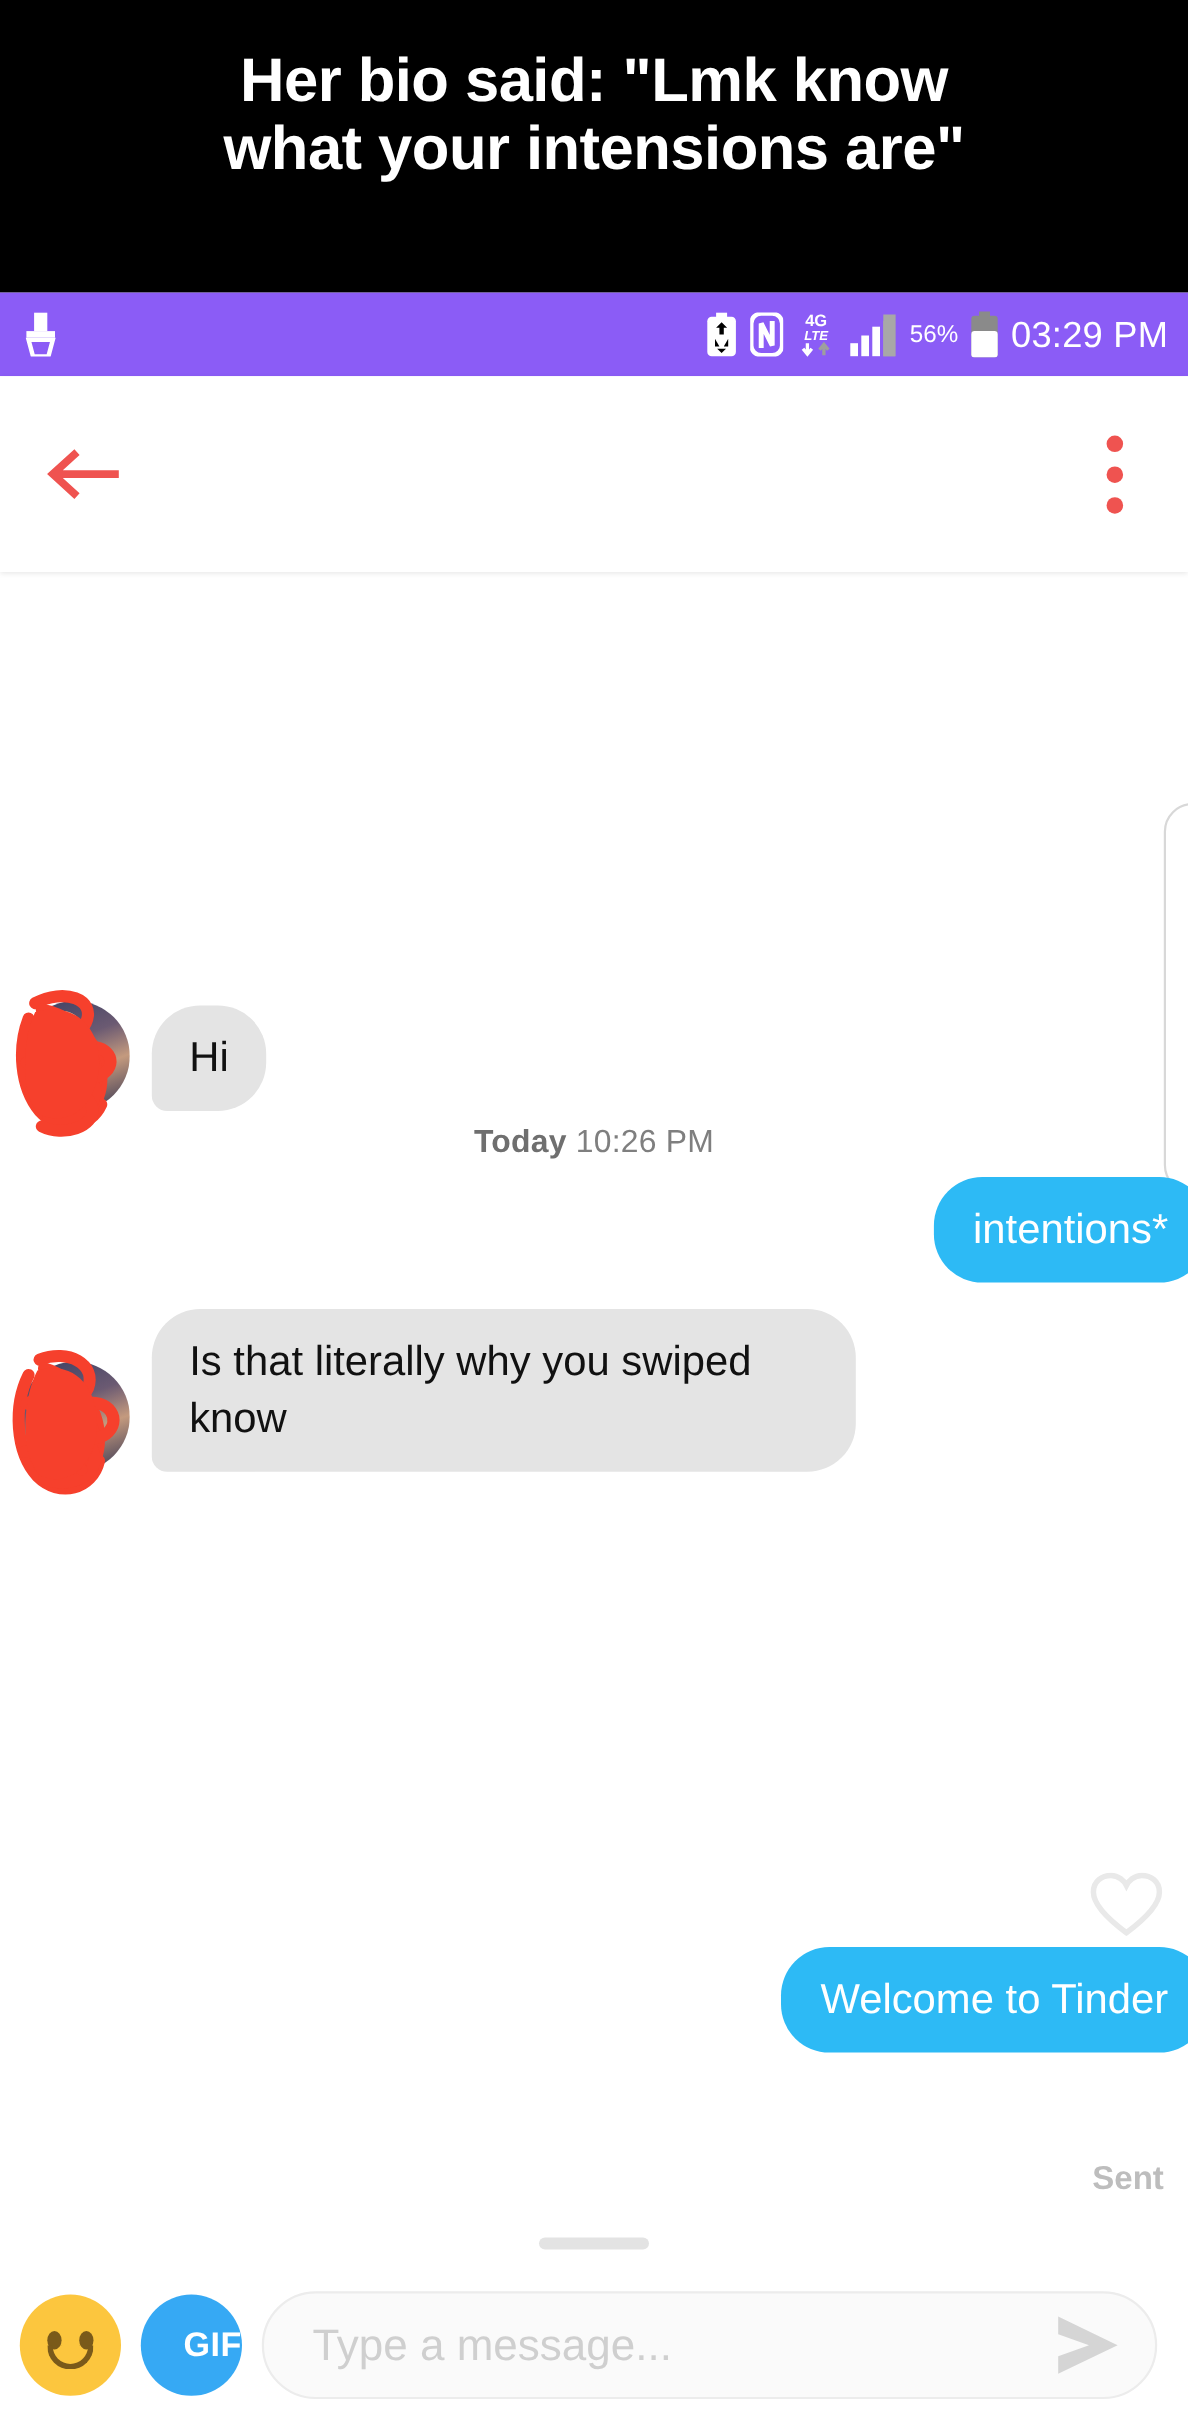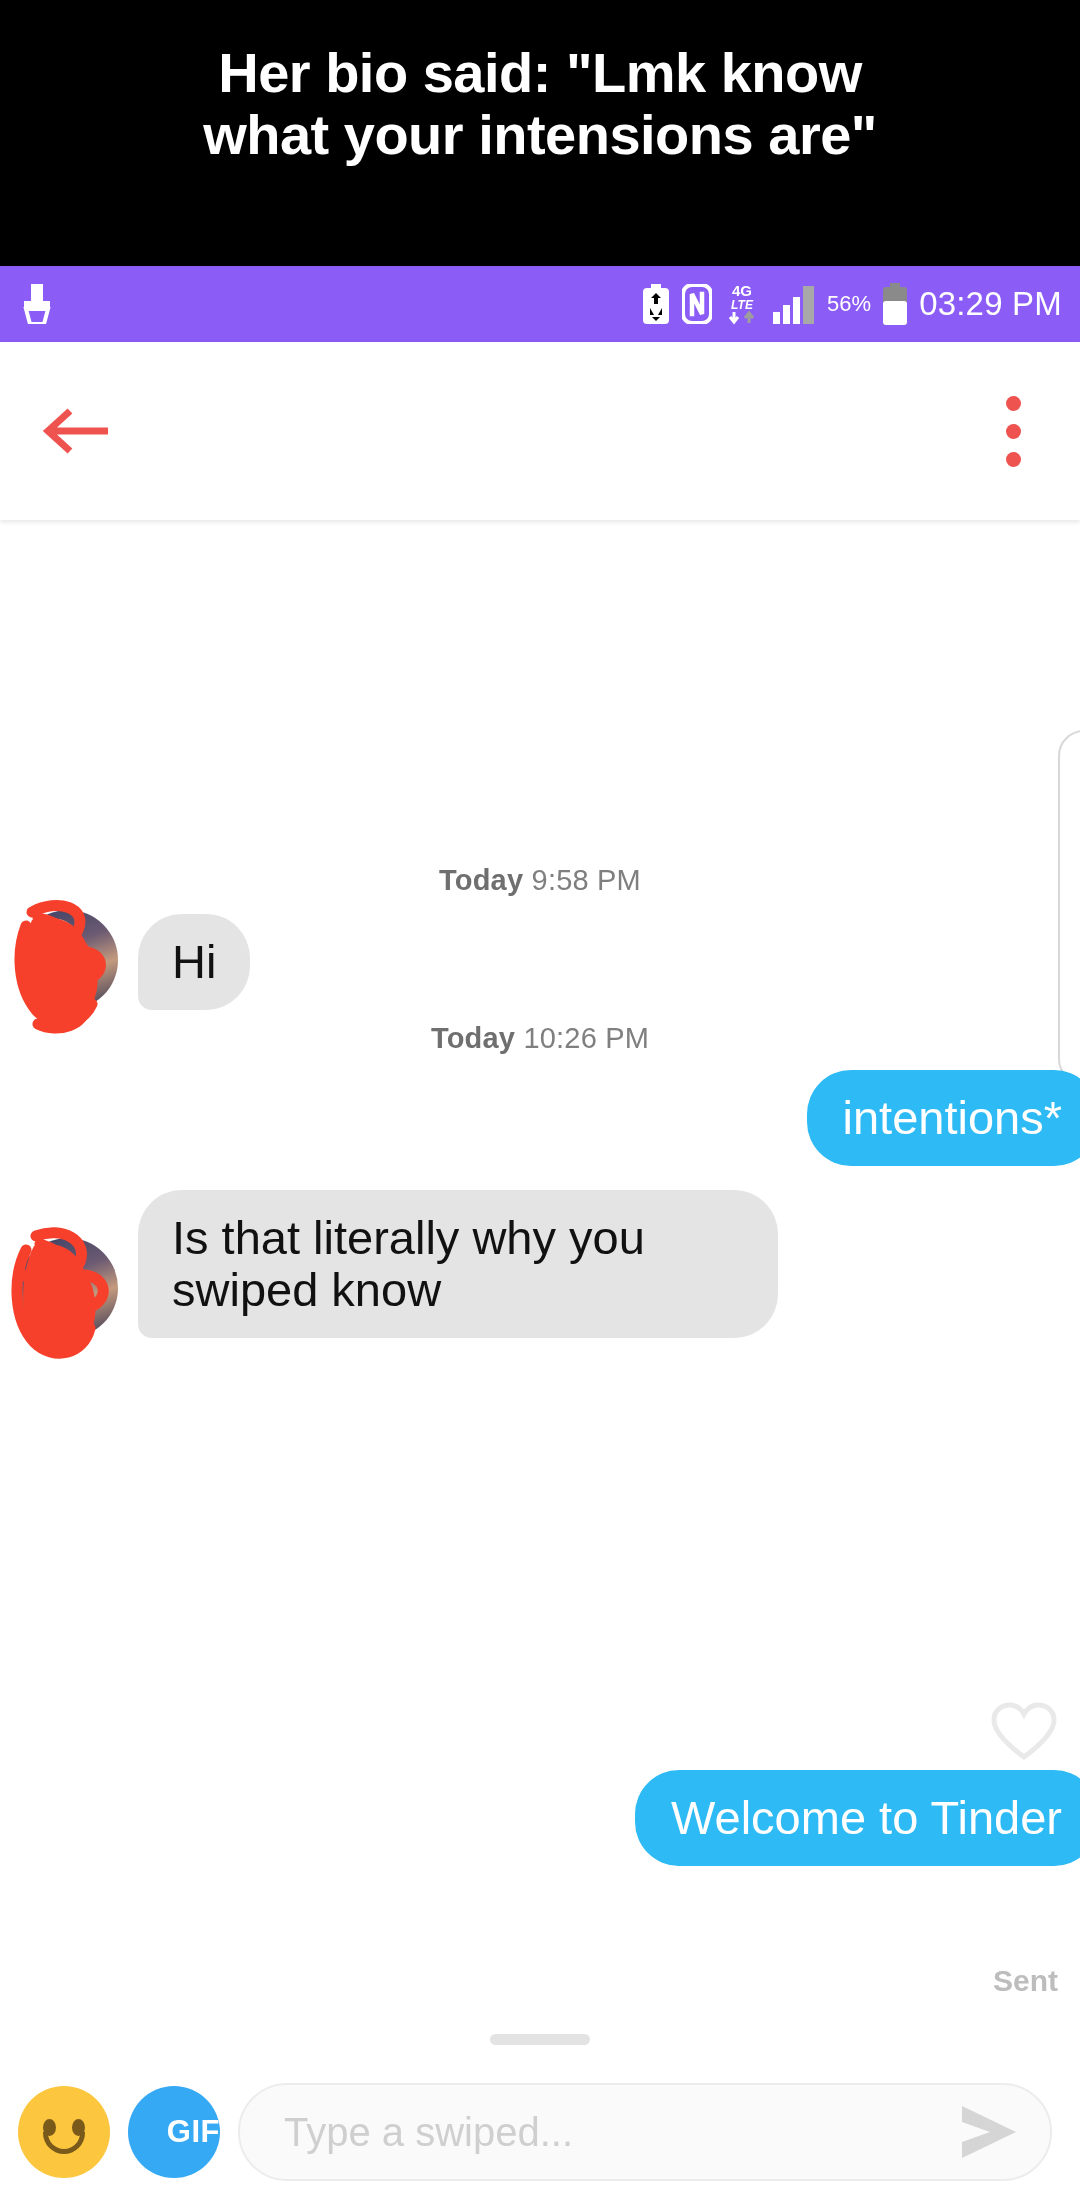--- a/index.html
+++ b/index.html
@@ -114,21 +114,21 @@
     border-radius:50%;
     background:
       radial-gradient(circle at 38% 30%, #e8c9a8 0 22%, transparent 23%),
       linear-gradient(160deg,#3a3f63 0%, #6b5a72 38%, #c49a7e 62%, #2e3050 100%);
   }
   .avatar-scribble{ position:absolute; left:-22px; top:-18px; width:150px; height:150px; }
 
   .bubble{
     max-width:640px;
     border-radius:44px;
-    font-size:47px;
+    font-size:38px;
     line-height:52px;
     font-family:"Liberation Sans", sans-serif;
     word-wrap:break-word;
   }
   .bubble.them{
     background:#e4e4e4; color:#111111;
     padding:22px 34px;
     border-bottom-left-radius:14px;
     margin-left:20px;
   }
@@ -298,24 +298,20 @@
     </g>
     <g fill="#f6402c" opacity="0.93">
       <path d="M40 34 C90 22, 170 30, 200 46 C206 66, 200 90, 176 100 C120 112, 58 106, 38 88 C30 68, 32 46, 40 34 Z"></path>
     </g>
   </svg>
 
   <div class="chat">
 
     <div class="ghost-card"></div>
 
-    <div class="daystamp" style="top:344px;">
-      <b>Today</b>
-      <span>9:58 PM</span>
-    </div>
 
     <div class="row" style="left:18px; top:390px;">
       <div class="avatar-wrap">
         <div class="avatar-img"></div>
         <svg class="avatar-scribble" viewBox="0 0 150 150">
           <g fill="none" stroke="#f6402c" stroke-width="11" stroke-linecap="round" stroke-linejoin="round">
             <path d="M36 20 C62 6, 92 16, 82 38 C72 58, 40 46, 46 28"></path>
             <path d="M30 34 C20 60, 22 96, 40 118 C58 138, 86 134, 96 112"></path>
             <path d="M42 26 C66 30, 94 52, 96 84 C98 112, 78 132, 54 128"></path>
             <path d="M34 50 C58 40, 88 54, 92 82 C94 106, 72 122, 50 114"></path>
@@ -379,21 +375,21 @@
         <span class="emoji-eye l"></span>
         <span class="emoji-eye r"></span>
         <span class="emoji-mouth"></span>
       </div>
 
       <div class="gif-btn">
         <span>GIF</span>
       </div>
 
       <div class="msg-input">
-        <span class="msg-placeholder">Type a swiped...</span>
+        <span class="msg-placeholder">Type a message...</span>
         <span class="send-icon">
           <svg width="66" height="60" viewBox="0 0 66 60">
             <path d="M6 4 L60 30 L6 56 L6 40 L34 30 L6 20 Z" fill="#d5d5d5"></path>
           </svg>
         </span>
       </div>
     </div>
   </div>
 
 </div>

